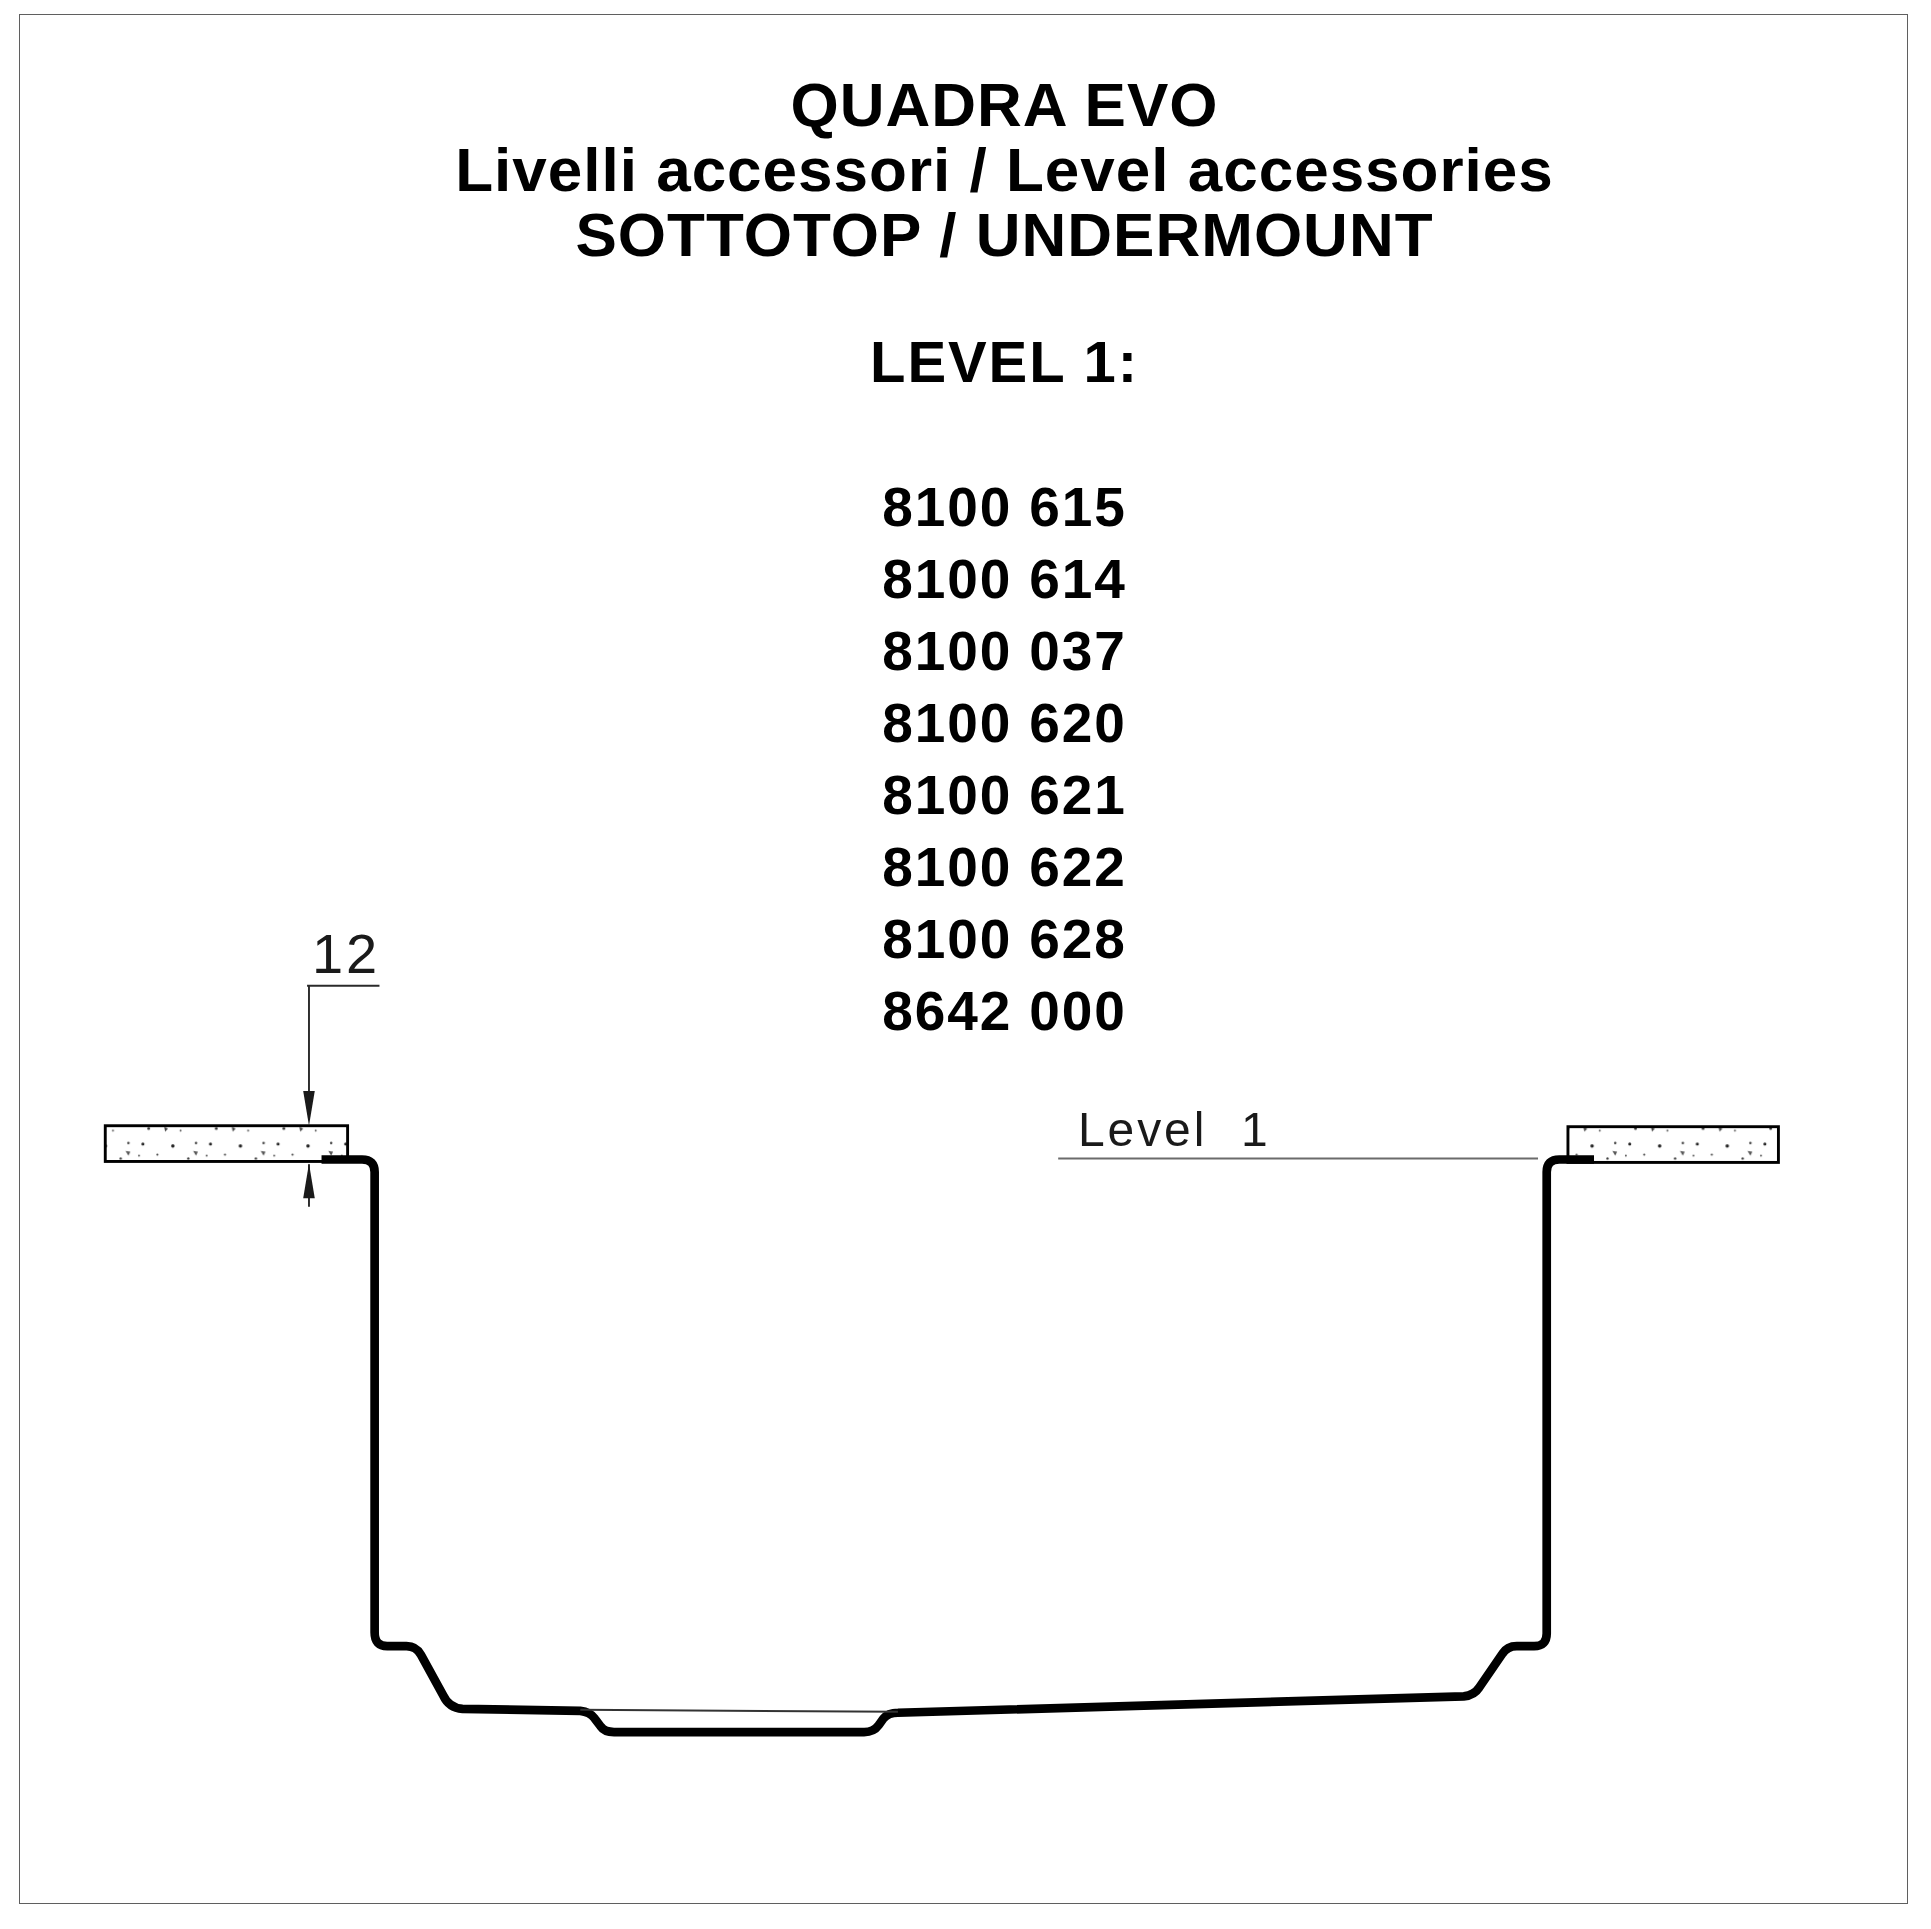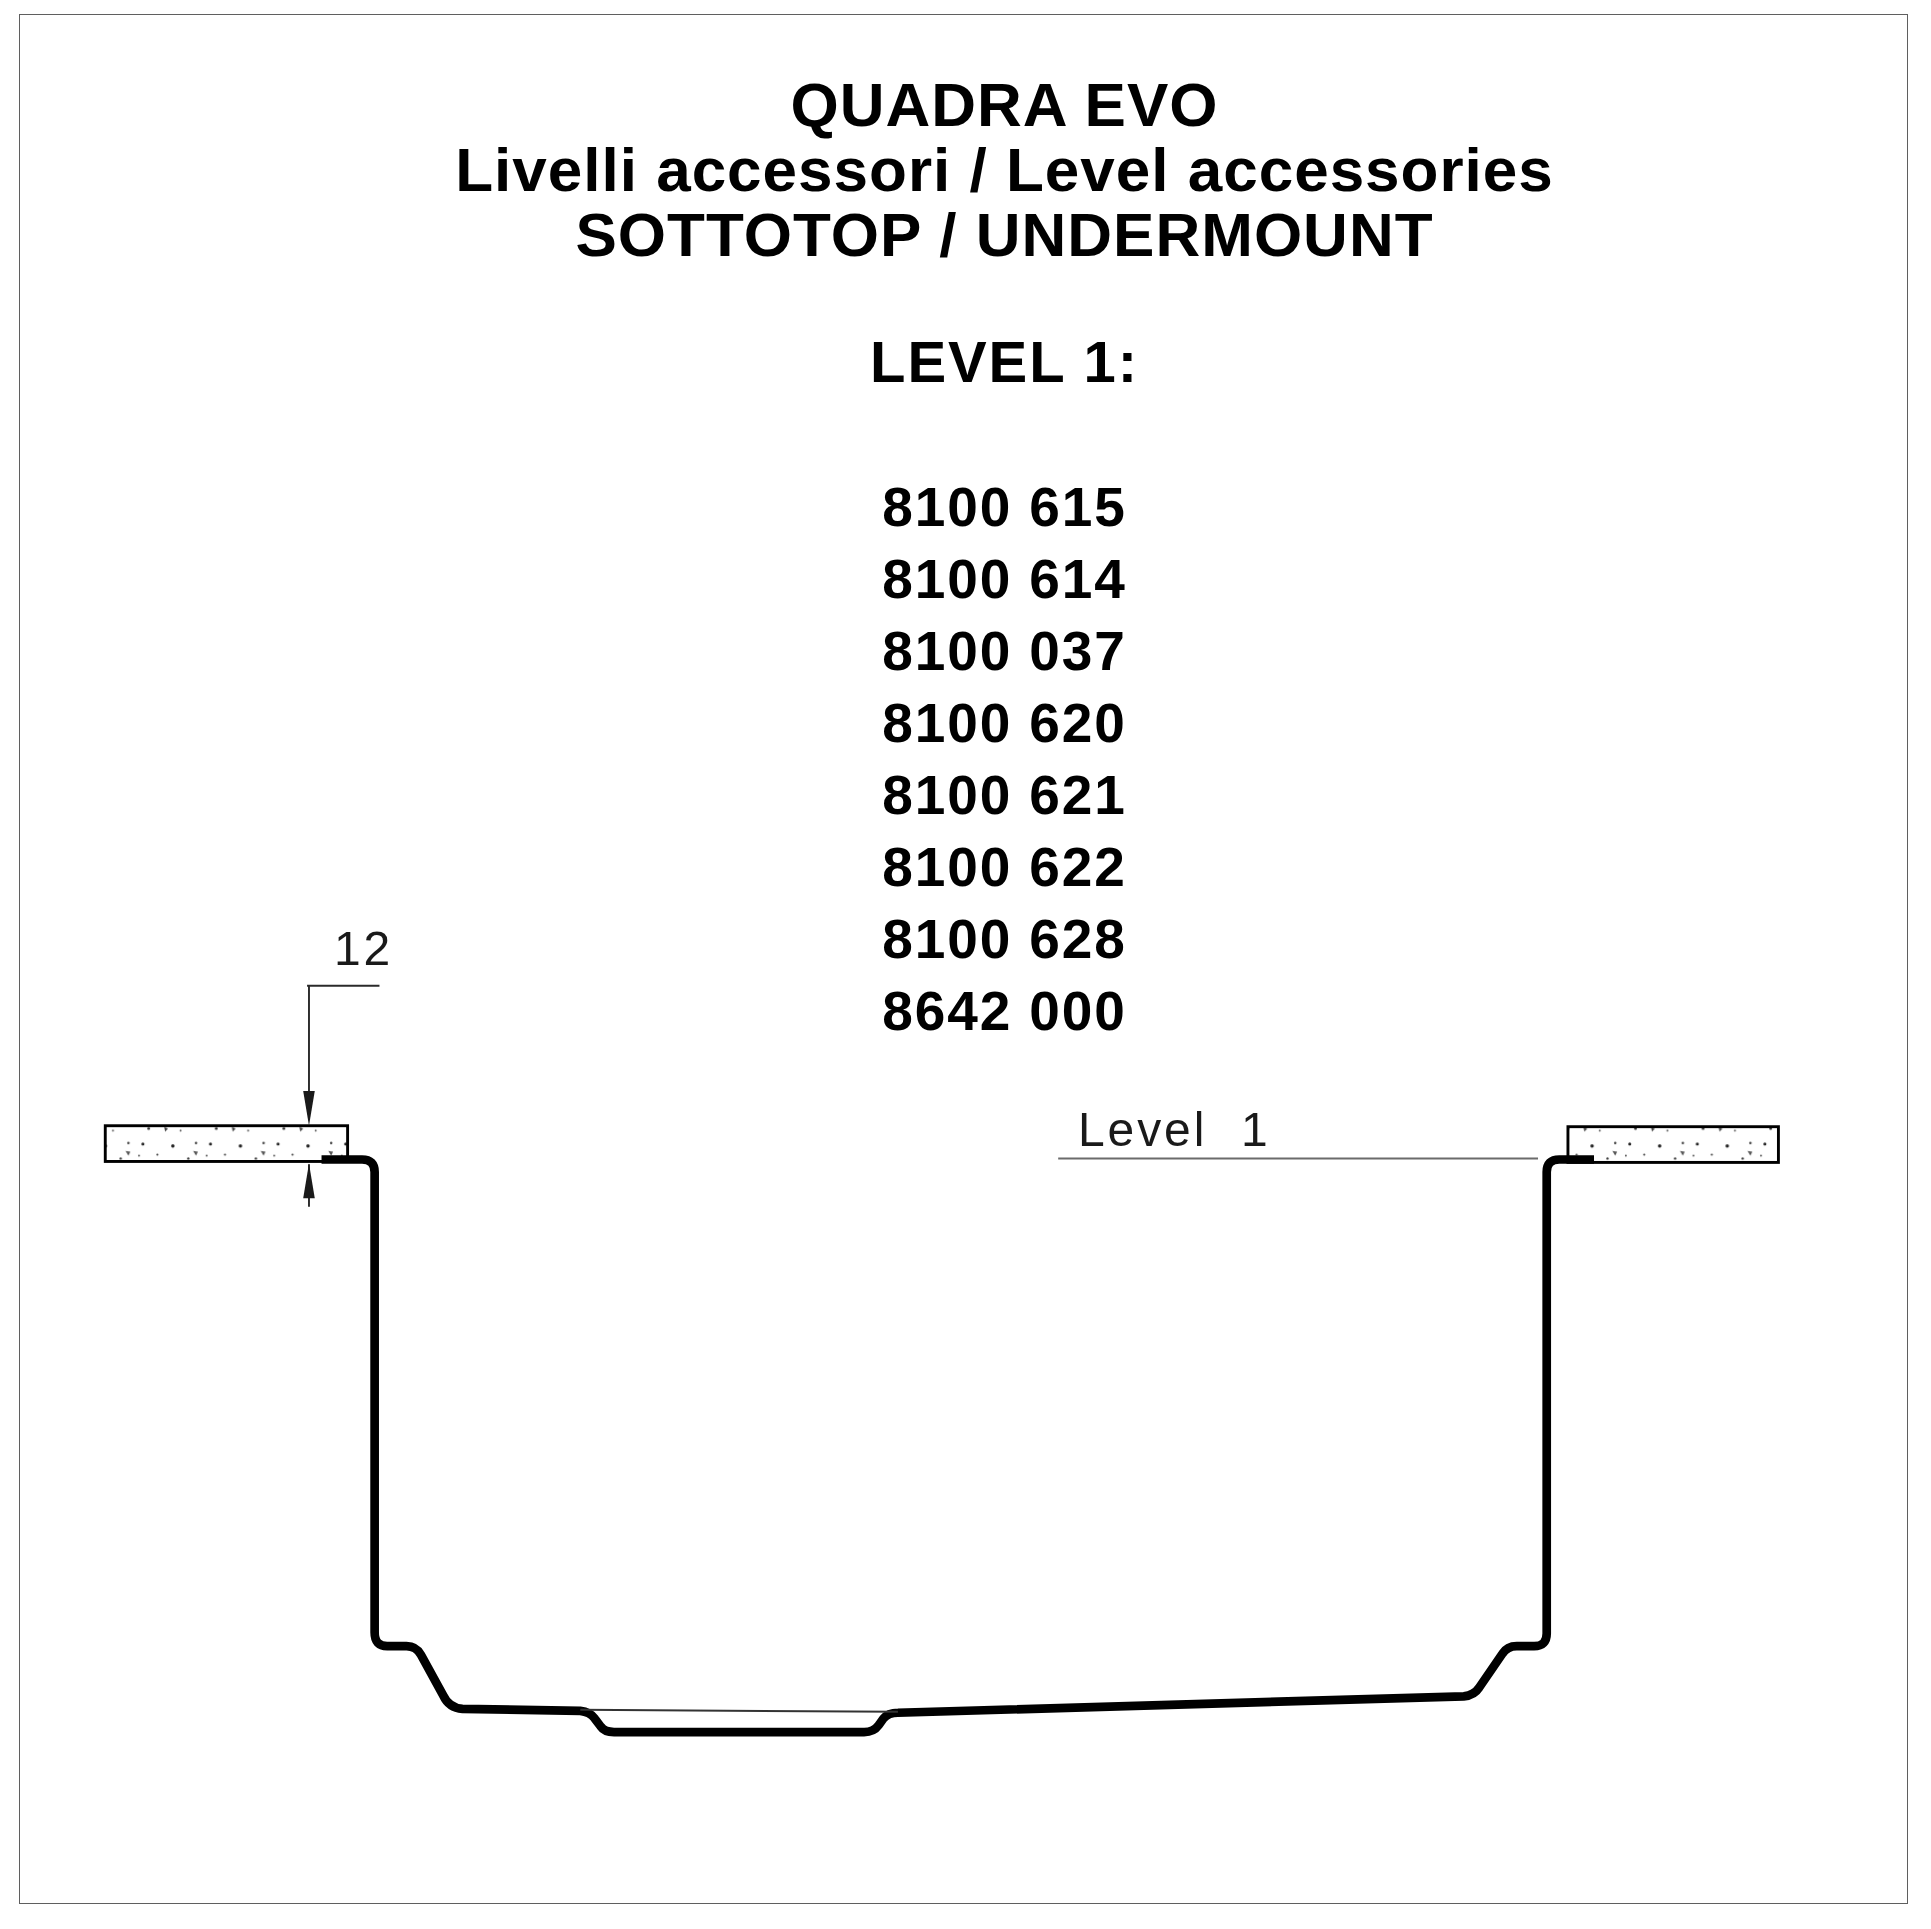--- a/index.html
+++ b/index.html
@@ -40,22 +40,22 @@
     font-weight:700;font-size:55px;line-height:72px;
     letter-spacing:1.9px;white-space:pre;
   }
   .cad-label{
     position:absolute;
     font-family:"Liberation Sans",sans-serif;
     font-weight:400;color:#1a1a1a;
     white-space:pre;
   }
   .dim-label{
-    left:334px;top:921px;
-    font-size:48px;letter-spacing:2.9px;text-align:right;
+    left:312px;top:921px;
+    font-size:56px;letter-spacing:2.9px;text-align:right;
   }
   .level-label{
     left:1078px;top:1102px;
     font-size:48px;letter-spacing:2.9px;word-spacing:17.4px;text-align:center;
   }
   svg.drawing{position:absolute;left:0;top:0;}
 </style>
 </head>
 <body>
 

